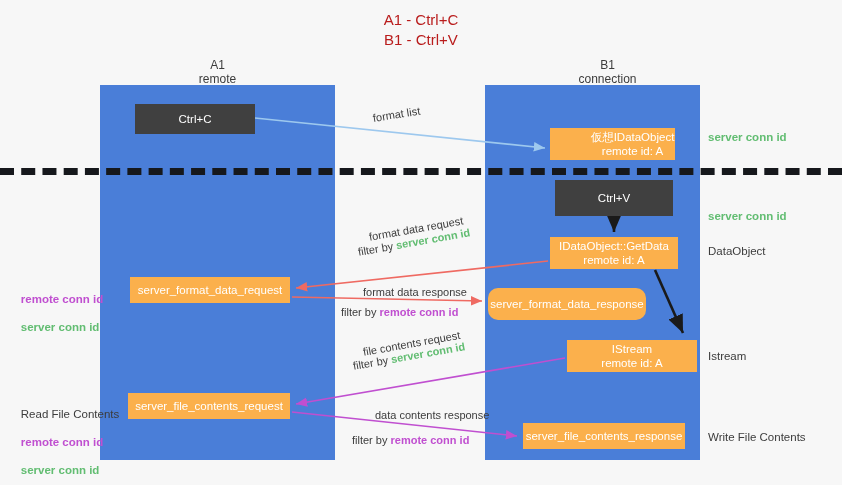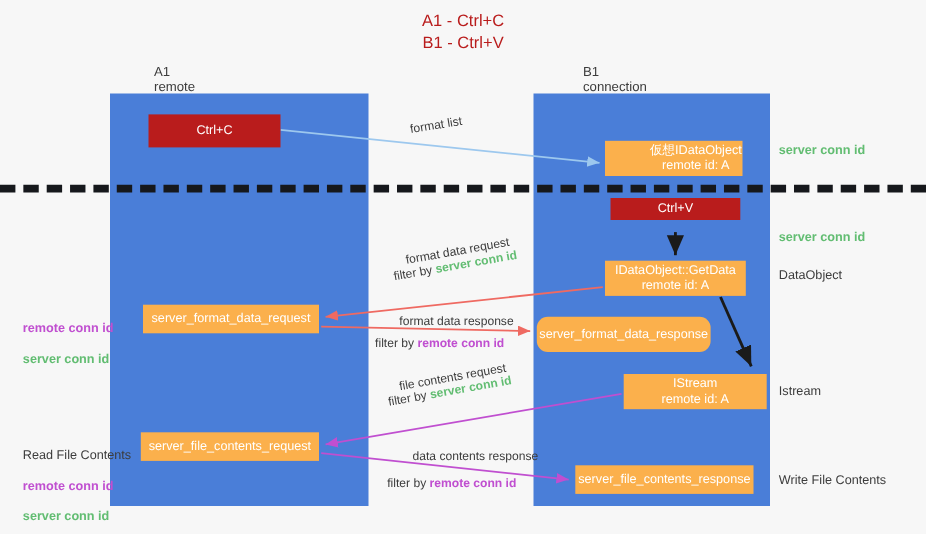--- a/index.html
+++ b/index.html
@@ -28,21 +28,21 @@
   }
   .lane {
     position: absolute;
     background: #4a7ed8;
   }
   #lane-a1 { left: 100px; top: 85px; width: 235px; height: 375px; }
   #lane-b1 { left: 485px; top: 85px; width: 215px; height: 375px; }
 
   .lane-head {
     position: absolute;
-    text-align: left;
+    text-align: center;
     font-size: 12px;
     color: #3c3c3c;
     line-height: 14px;
     white-space: pre;
   }
   #head-a1 { left: 140px; top: 58px; width: 155px; }
   #head-b1 { left: 530px; top: 58px; width: 155px; }
 
   .divider {
     position: absolute;
@@ -59,26 +59,26 @@
     display: flex;
     flex-direction: column;
     align-items: center;
     justify-content: center;
     font-size: 11.5px;
     color: #ffffff;
     line-height: 14px;
     text-align: center;
     white-space: pre;
   }
-  .box.green { background: #b91c1c; }
+  .box.green { background: #404040; }
   .box.orange { background: #fbb04c; }
 
   #box-ctrlc  { left: 135px; top: 104px; width: 120px; height: 30px; }
   #box-vdo    { left: 550px; top: 128px; width: 125px; height: 32px; padding-left: 40px; }
-  #box-ctrlv  { left: 555px; top: 180px; width: 118px; height: 20px; }
+  #box-ctrlv  { left: 555px; top: 180px; width: 118px; height: 36px; }
   #box-getdata{ left: 550px; top: 237px; width: 128px; height: 32px; }
   #box-sfdreq { left: 130px; top: 277px; width: 160px; height: 26px; text-align: right; }
   #box-sfdres { left: 488px; top: 288px; width: 158px; height: 32px; border-radius: 10px; }
   #box-istream{ left: 567px; top: 340px; width: 130px; height: 32px; }
   #box-sfcreq { left: 128px; top: 393px; width: 162px; height: 26px; }
   #box-sfcres { left: 523px; top: 423px; width: 162px; height: 26px; }
 
   .side-label {
     position: absolute;
     font-size: 11.5px;

